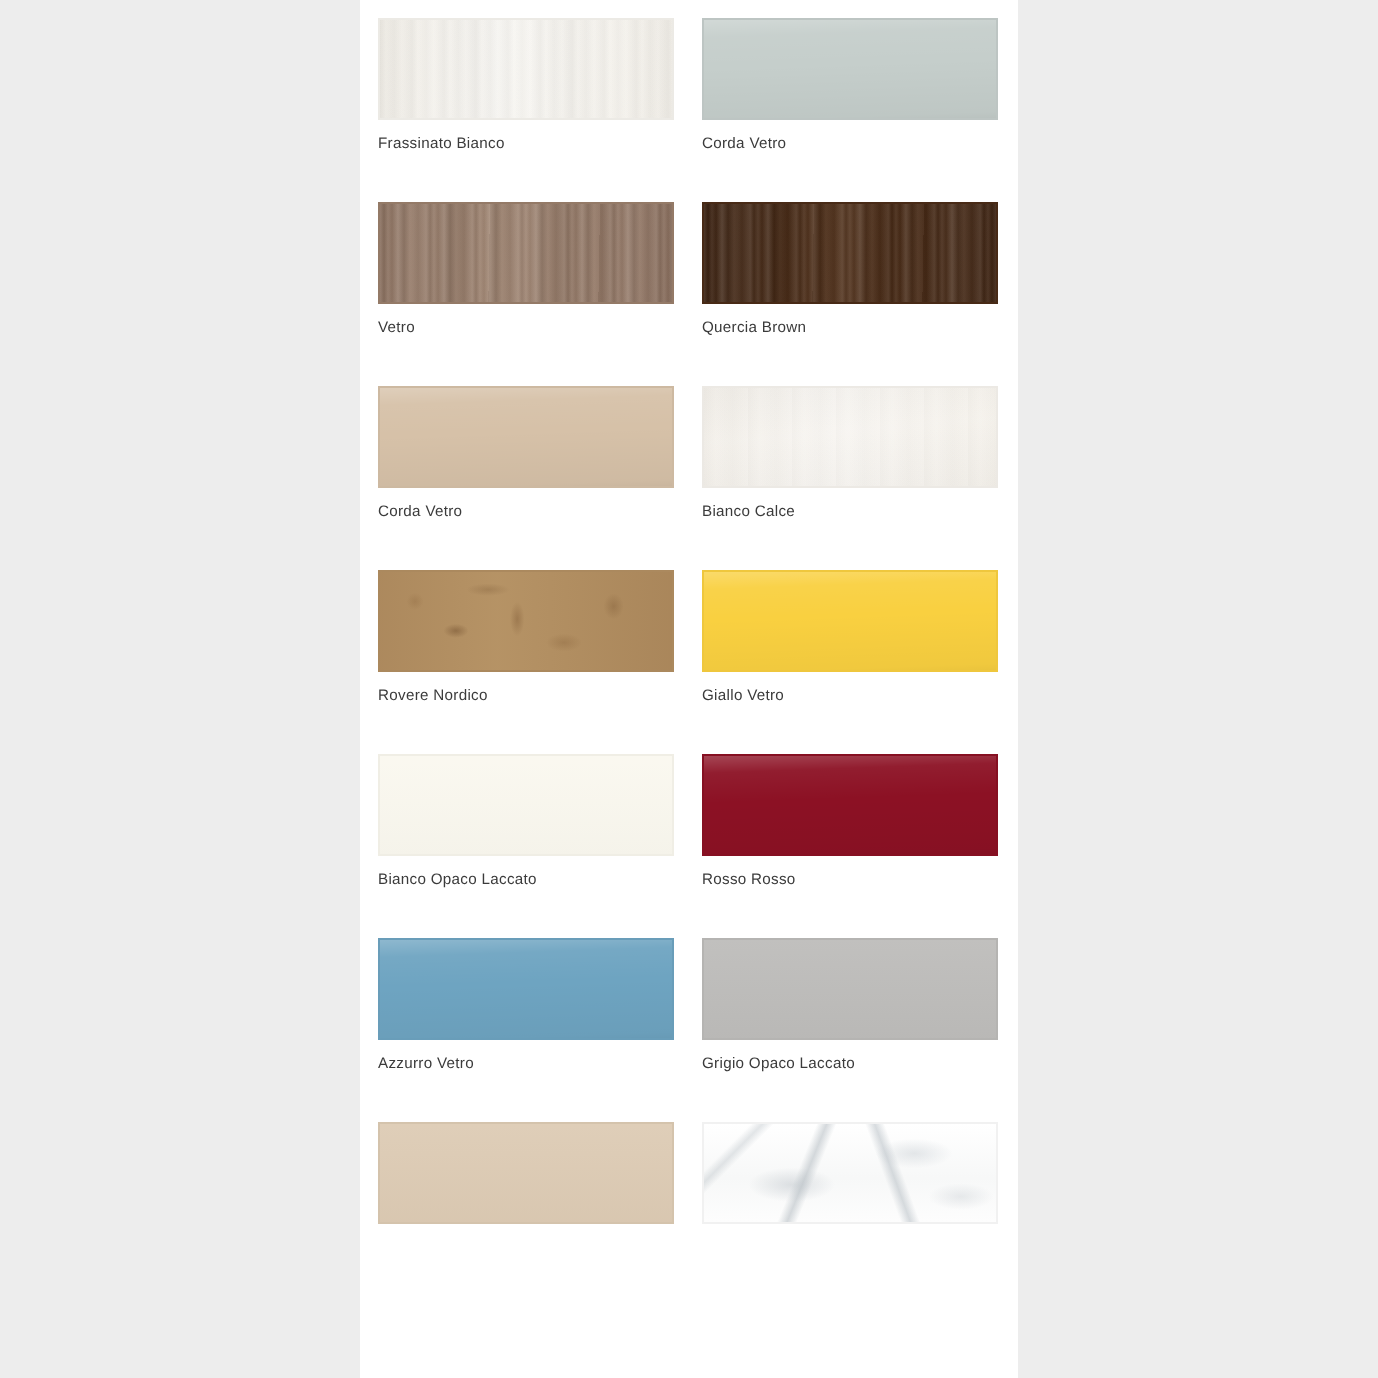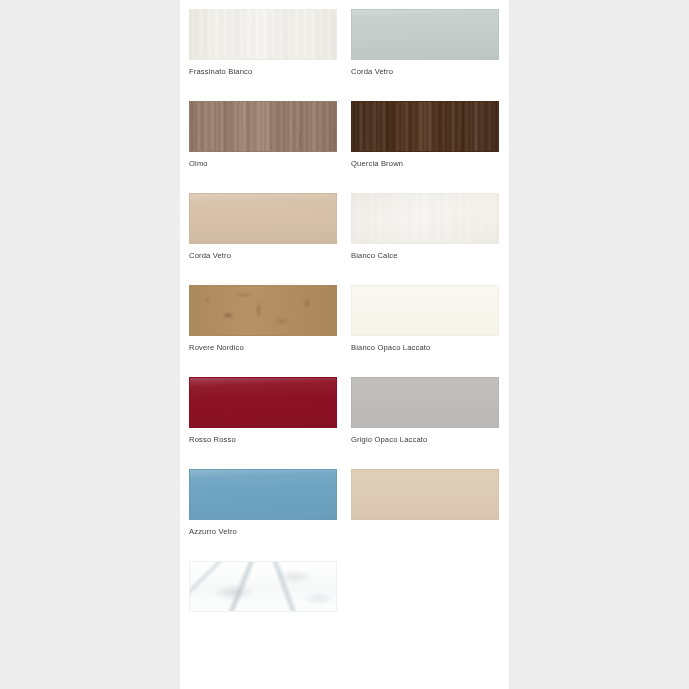--- a/index.html
+++ b/index.html
@@ -157,21 +157,21 @@
           <div class="swatch-chip" style="background: rgb(197, 206, 203);">
             <div class="tex gloss"></div>
           </div>
           <div class="swatch-label">Corda Vetro</div>
         </div>
         <div class="swatch-cell">
           <div class="swatch-chip" style="background: rgb(155, 127, 108);">
             <div class="tex" style="background-image: linear-gradient(90deg, rgba(137, 110, 93, 0.55), rgba(172, 148, 128, 0.25) 38%, rgba(128, 100, 84, 0.5));"></div>
             <div class="tex grain-v"></div>
           </div>
-          <div class="swatch-label">Olmo</div>
+          <div class="swatch-label">Vetro</div>
         </div>
         <div class="swatch-cell">
           <div class="swatch-chip" style="background: rgb(75, 44, 23);">
             <div class="tex" style="background-image: linear-gradient(90deg, rgba(48, 26, 12, 0.55), rgba(92, 56, 28, 0.22) 46%, rgba(52, 28, 13, 0.5));"></div>
             <div class="tex grain-v"></div>
           </div>
           <div class="swatch-label">Quercia Brown</div>
         </div>
         <div class="swatch-cell">
           <div class="swatch-chip" style="background: rgb(214, 193, 168);">
@@ -187,42 +187,48 @@
           <div class="swatch-label">Bianco Calce</div>
         </div>
         <div class="swatch-cell">
           <div class="swatch-chip" style="background: rgb(178, 143, 98);">
             <div class="tex" style="background-image: linear-gradient(90deg, rgba(166, 130, 88, 0.45), rgba(196, 162, 114, 0.2) 40%, rgba(160, 124, 82, 0.45));"></div>
             <div class="tex grain-v knots"></div>
           </div>
           <div class="swatch-label">Rovere Nordico</div>
         </div>
         <div class="swatch-cell">
+          <div class="swatch-chip" style="background: rgb(249, 208, 64);">
+            <div class="tex gloss"></div>
+          </div>
+          <div class="swatch-label">Giallo Vetro</div>
+        </div>
+        <div class="swatch-cell">
           <div class="swatch-chip" style="background: rgb(250, 248, 239);">
             <div class="tex" style="background-image: linear-gradient(rgba(255, 255, 255, 0.06), rgba(0, 0, 0, 0.02));"></div>
           </div>
           <div class="swatch-label">Bianco Opaco Laccato</div>
         </div>
         <div class="swatch-cell">
           <div class="swatch-chip" style="background: rgb(140, 17, 36);">
             <div class="tex gloss"></div>
           </div>
           <div class="swatch-label">Rosso Rosso</div>
         </div>
         <div class="swatch-cell">
+          <div class="swatch-chip" style="background: rgb(110, 164, 193);">
+            <div class="tex gloss"></div>
+          </div>
+          <div class="swatch-label">Azzurro Vetro</div>
+        </div>
+        <div class="swatch-cell">
           <div class="swatch-chip" style="background: rgb(189, 188, 186);">
             <div class="tex" style="background-image: linear-gradient(rgba(255, 255, 255, 0.06), rgba(0, 0, 0, 0.02));"></div>
           </div>
           <div class="swatch-label">Grigio Opaco Laccato</div>
-        </div>
-        <div class="swatch-cell">
-          <div class="swatch-chip" style="background: rgb(110, 164, 193);">
-            <div class="tex gloss"></div>
-          </div>
-          <div class="swatch-label">Azzurro Vetro</div>
         </div>
         <div class="swatch-cell">
           <div class="swatch-chip" style="background: rgb(221, 203, 180);">
             <div class="tex" style="background-image: linear-gradient(rgba(255, 255, 255, 0.06), rgba(0, 0, 0, 0.02));"></div>
           </div>
         </div>
         <div class="swatch-cell">
           <div class="swatch-chip" style="background: rgb(251, 251, 251);">
             <div class="tex marble-light"></div>
           </div>

